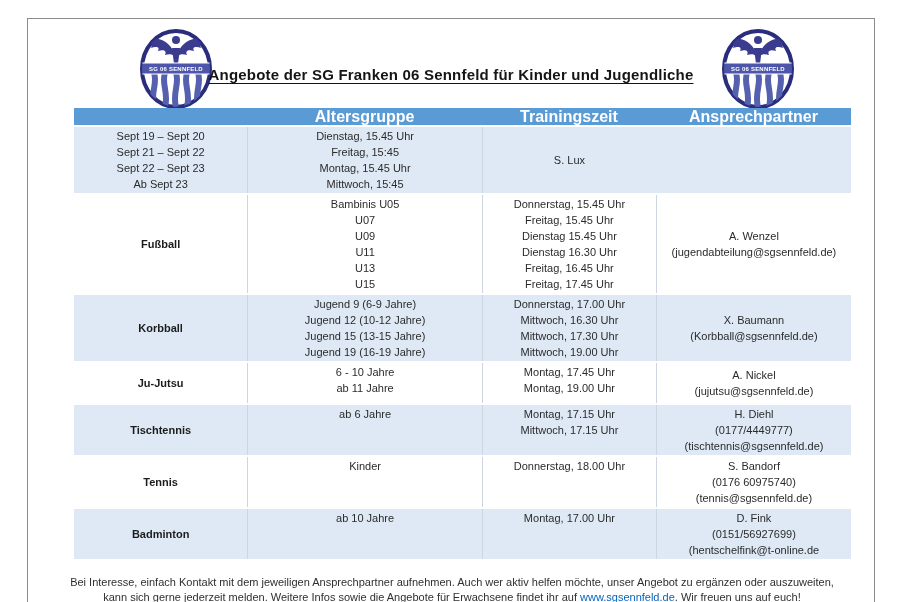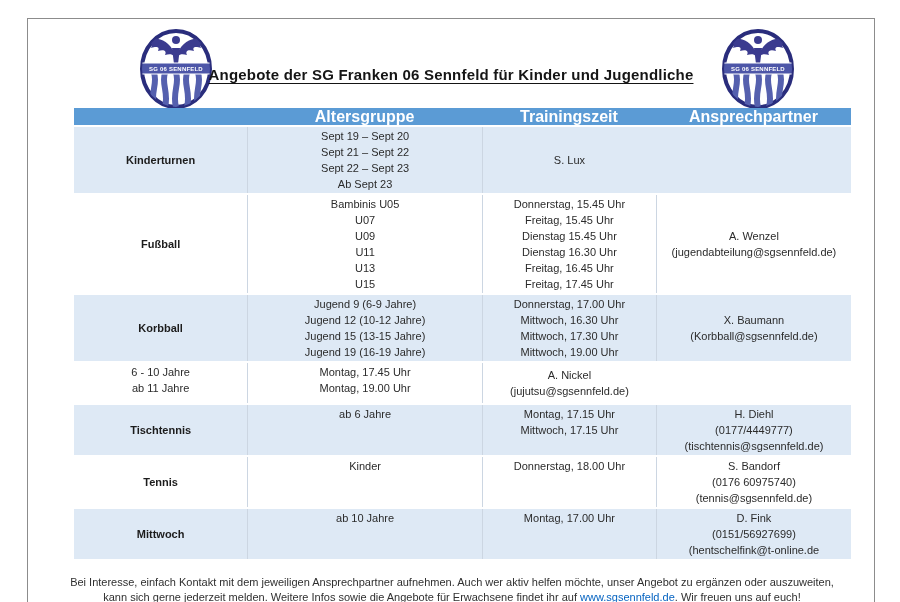--- a/index.html
+++ b/index.html
@@ -105,28 +105,31 @@
 
   <div class="offers-table">
     <div class="thead">
       <div class="hcell"></div>
       <div class="hcell">Altersgruppe</div>
       <div class="hcell">Trainingszeit</div>
       <div class="hcell">Ansprechpartner</div>
     </div>
     <div id="table-body">
         <div class="trow alt">
-          <div class="tcell cell-sport">
-            <div class="sport-name">Kinderturnen</div>
-          </div>
           <div class="tcell cell-ages">
             <div>Sept 19 – Sept 20</div>
             <div>Sept 21 – Sept 22</div>
             <div>Sept 22 – Sept 23</div>
             <div>Ab Sept 23</div>
+          </div>
+          <div class="tcell cell-times">
+            <div>Dienstag, 15.45 Uhr</div>
+            <div>Freitag, 15:45</div>
+            <div>Montag, 15.45 Uhr</div>
+            <div>Mittwoch, 15:45</div>
           </div>
           <div class="tcell cell-contact">
             <div>S. Lux</div>
           </div>
         </div>
         <div class="trow plain">
           <div class="tcell cell-sport">
             <div class="sport-name">Fußball</div>
           </div>
           <div class="tcell cell-ages">
@@ -165,20 +168,23 @@
             <div>Mittwoch, 16.30 Uhr</div>
             <div>Mittwoch, 17.30 Uhr</div>
             <div>Mittwoch, 19.00 Uhr</div>
           </div>
           <div class="tcell cell-contact">
             <div>X. Baumann</div>
             <div>(Korbball@sgsennfeld.de)</div>
           </div>
         </div>
         <div class="trow plain">
+          <div class="tcell cell-sport">
+            <div class="sport-name">Ju-Jutsu</div>
+          </div>
           <div class="tcell cell-ages">
             <div>6 - 10 Jahre</div>
             <div>ab 11 Jahre</div>
           </div>
           <div class="tcell cell-times">
             <div>Montag, 17.45 Uhr</div>
             <div>Montag, 19.00 Uhr</div>
           </div>
           <div class="tcell cell-contact">
             <div>A. Nickel</div>
@@ -213,21 +219,21 @@
             <div>Donnerstag, 18.00 Uhr</div>
           </div>
           <div class="tcell cell-contact">
             <div>S. Bandorf</div>
             <div>(0176 60975740)</div>
             <div>(tennis@sgsennfeld.de)</div>
           </div>
         </div>
         <div class="trow alt">
           <div class="tcell cell-sport">
-            <div class="sport-name">Mittwoch</div>
+            <div class="sport-name">Badminton</div>
           </div>
           <div class="tcell cell-ages">
             <div>ab 10 Jahre</div>
           </div>
           <div class="tcell cell-times">
             <div>Montag, 17.00 Uhr</div>
           </div>
           <div class="tcell cell-contact">
             <div>D. Fink</div>
             <div>(0151/56927699)</div>

